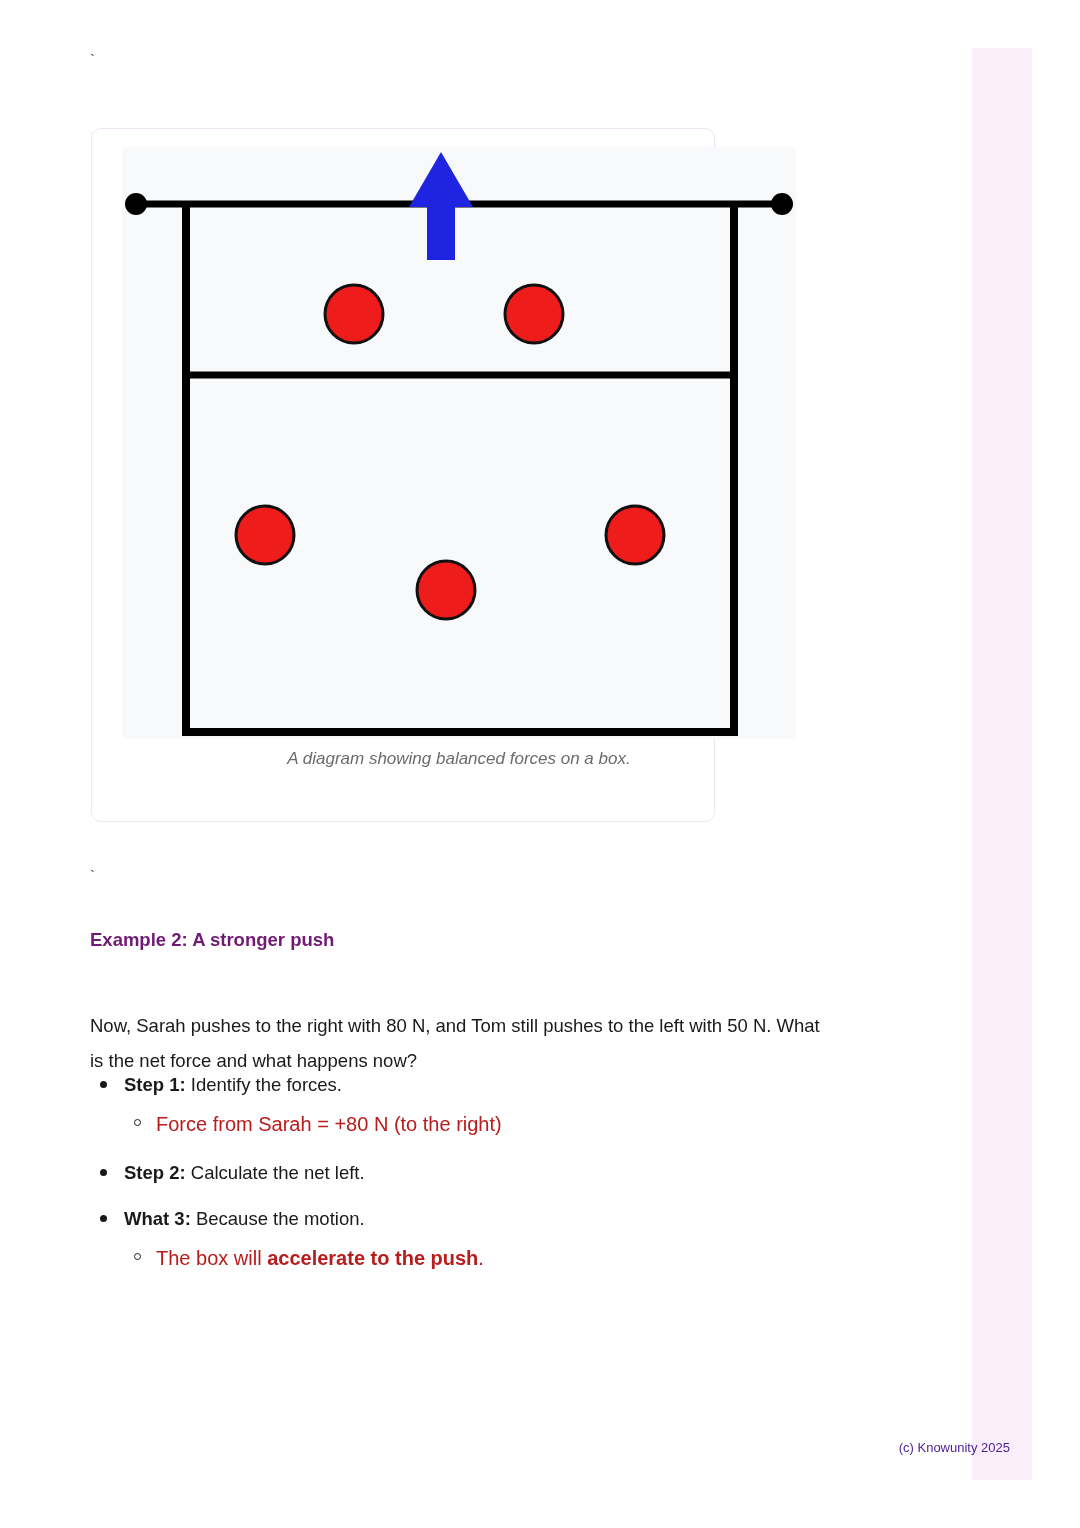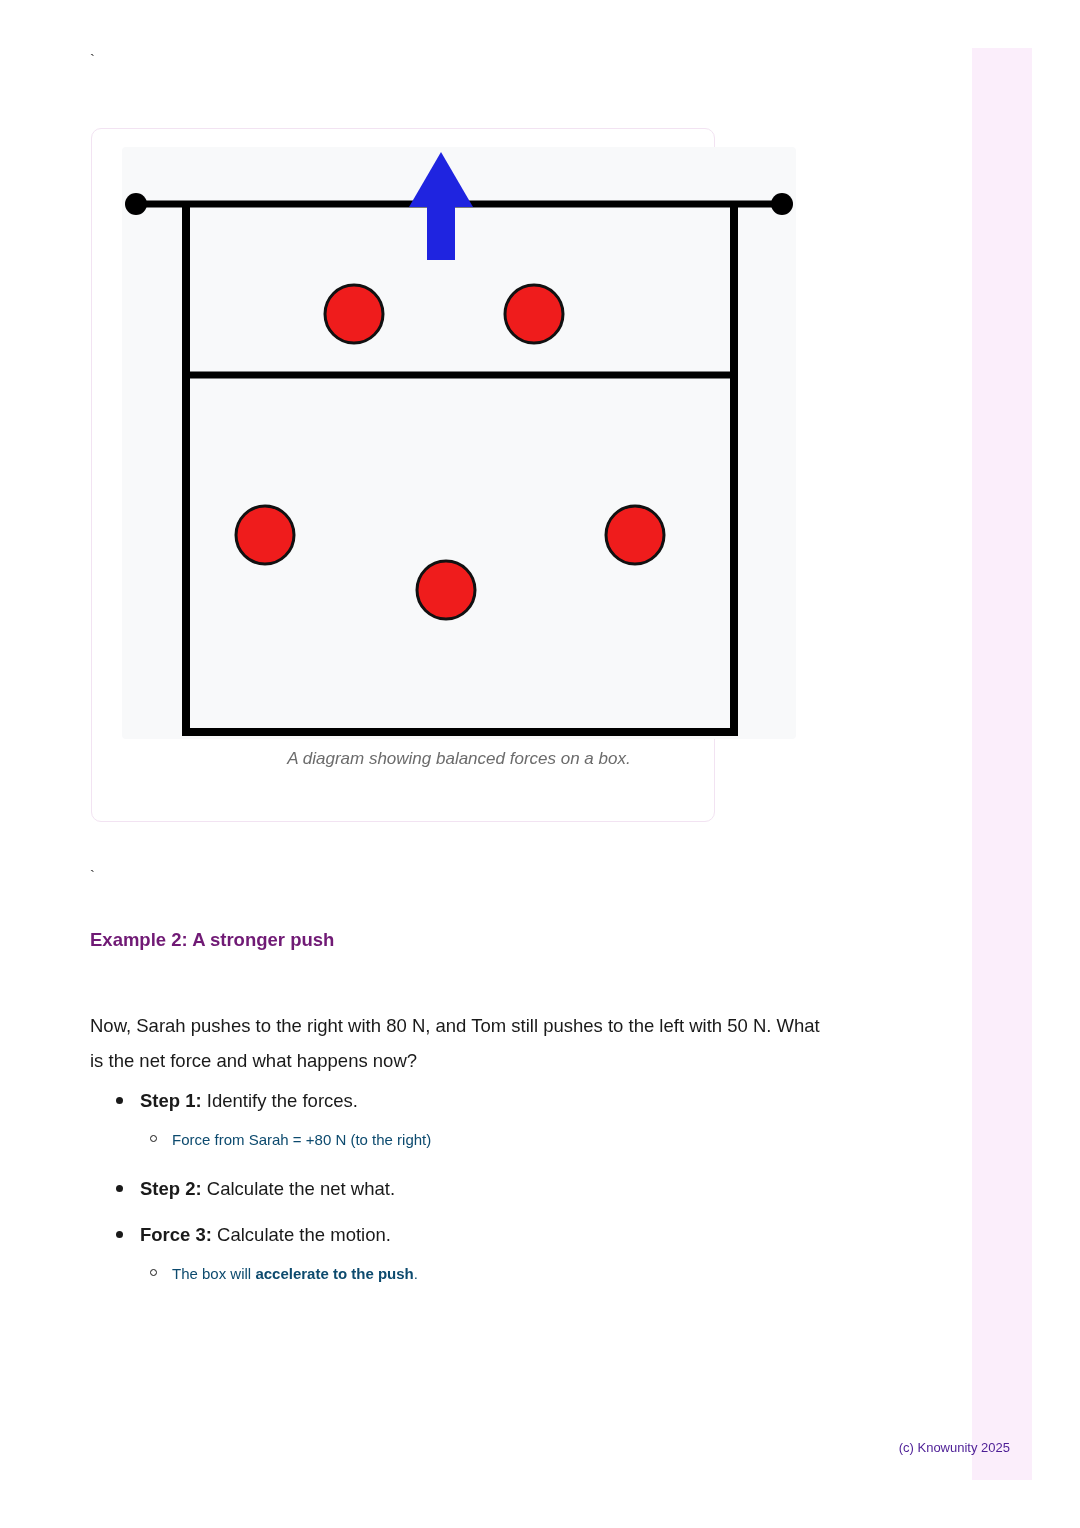--- a/index.html
+++ b/index.html
@@ -106,21 +106,21 @@
 
   .list {
     position: absolute;
     left: 90px;
     top: 1072px;
     width: 760px;
   }
 
   ul.steps {
     list-style: none;
-    margin: 16px;
+    margin: 0;
     padding: 0;
   }
   ul.steps > li {
     position: relative;
     padding-left: 34px;
     margin-bottom: 20px;
   }
   ul.steps > li::before {
     content: "";
     position: absolute;
@@ -141,23 +141,23 @@
   }
   ul.substeps {
     list-style: none;
     margin: 10px 0 0 0;
     padding: 0;
   }
   ul.substeps > li {
     position: relative;
     padding-left: 32px;
     margin-bottom: 18px;
-    font-size: 15px;
+    font-size: 20px;
     line-height: 32px;
-    color: #0c4a6e;
+    color: #b91c1c;
   }
   ul.substeps > li::before {
     content: "";
     position: absolute;
     left: 10px;
     top: 11px;
     width: 7px;
     height: 7px;
     border-radius: 50%;
     border: 1.3px solid #1a1a1a;
@@ -230,27 +230,27 @@
         </div>
         <ul class="substeps">
           <li>
             <span>Force from Sarah = +80 N (to the right)</span>
           </li>
         </ul>
       </li>
 
       <li>
         <div class="step-line">
-          <span class="step-label">Step 2:</span><span> Calculate the net what.</span>
+          <span class="step-label">Step 2:</span><span> Calculate the net left.</span>
         </div>
       </li>
 
       <li>
         <div class="step-line">
-          <span class="step-label">Force 3:</span><span> Calculate the motion.</span>
+          <span class="step-label">What 3:</span><span> Because the motion.</span>
         </div>
         <ul class="substeps">
           <li>
             <span>The box will </span><span class="bold">accelerate to the push</span><span>.</span>
           </li>
         </ul>
       </li>
     </ul>
   </div>
 

